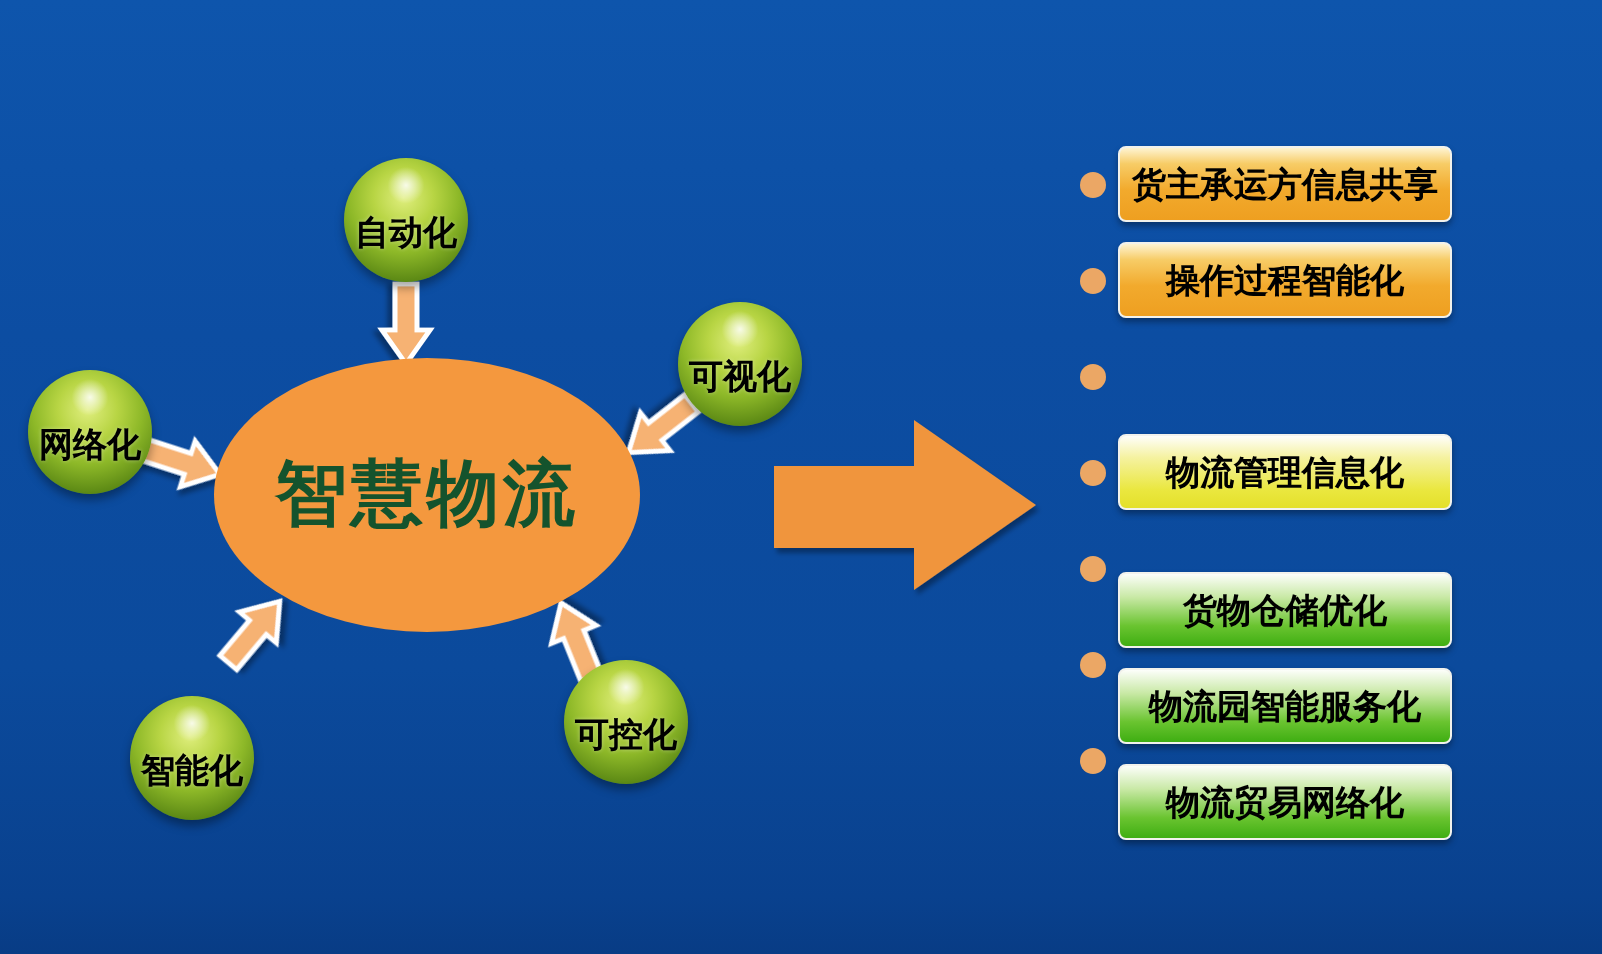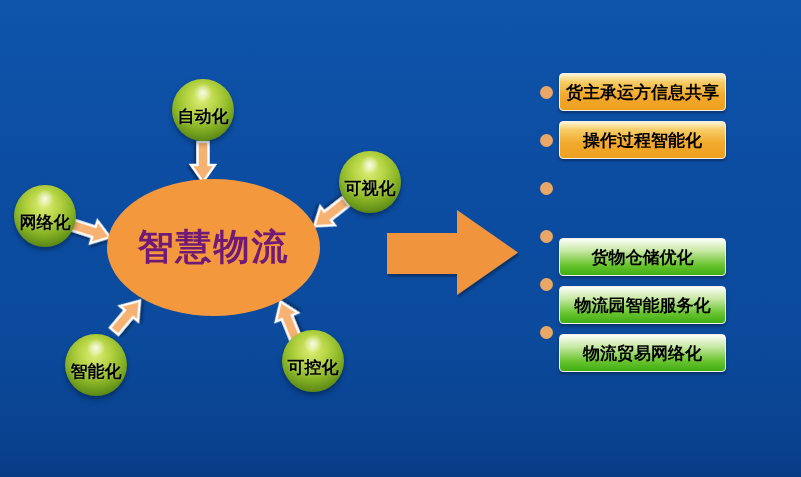--- a/index.html
+++ b/index.html
@@ -18,21 +18,21 @@
     position: absolute;
     left: 107px; top: 179px;
     width: 213px; height: 137px;
     border-radius: 50%;
     background: #F4983E;
     display: flex; align-items: center; justify-content: center;
   }
   .center-ellipse .center-label {
     font-size: 36px;
     font-weight: bold;
-    color: #701a75;
+    color: #14532d;
     letter-spacing: 2px;
     white-space: nowrap;
   }
 
   .sphere {
     position: absolute;
     width: 62px; height: 62px;
     border-radius: 50%;
     background:
       radial-gradient(circle at 50% 22%, rgba(255,255,255,0.85) 0%, rgba(255,255,255,0) 16%),
@@ -44,21 +44,21 @@
     font-size: 17px;
     font-weight: bold;
     color: #000;
     white-space: nowrap;
     text-shadow: 0 0 2px rgba(255,255,255,0.35);
     margin-top: 12px;
   }
   .sphere-automation      { left: 172px; top:  79px; }
   .sphere-networking      { left:  14px; top: 185px; }
   .sphere-visualization   { left: 339px; top: 151px; text-align: right; }
-  .sphere-intelligence    { left:  65px; top: 334px; text-align: right; }
+  .sphere-intelligence    { left:  65px; top: 348px; text-align: right; }
   .sphere-controllability { left: 282px; top: 330px; }
 
   .arrow-layer {
     position: absolute;
     left: 0; top: 0;
     width: 540px; height: 477px;
     pointer-events: none;
   }
 
   
@@ -156,20 +156,24 @@
     </div>
     <div class="feature-row">
       <span class="bullet" style="background: rgb(235, 167, 101);"></span>
       <div class="feature-btn gold">操作过程智能化</div>
     </div>
     <div class="feature-row">
       <span class="bullet" style="background: rgb(235, 167, 101);"></span>
     </div>
     <div class="feature-row">
       <span class="bullet" style="background: rgb(235, 167, 101);"></span>
+      <div class="feature-btn yellow">物流管理信息化</div>
+    </div>
+    <div class="feature-row">
+      <span class="bullet" style="background: rgb(235, 167, 101);"></span>
       <div class="feature-btn green">货物仓储优化</div>
     </div>
     <div class="feature-row">
       <span class="bullet" style="background: rgb(235, 167, 101);"></span>
       <div class="feature-btn green">物流园智能服务化</div>
     </div>
     <div class="feature-row">
       <span class="bullet" style="background: rgb(235, 167, 101);"></span>
       <div class="feature-btn green">物流贸易网络化</div>
     </div>

